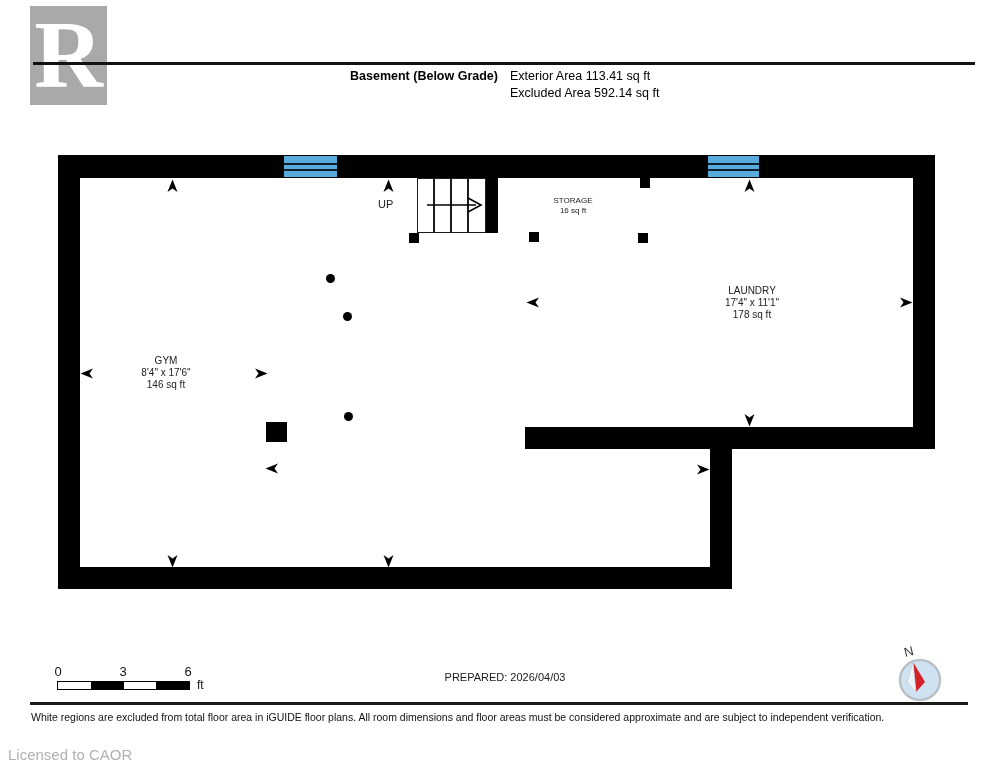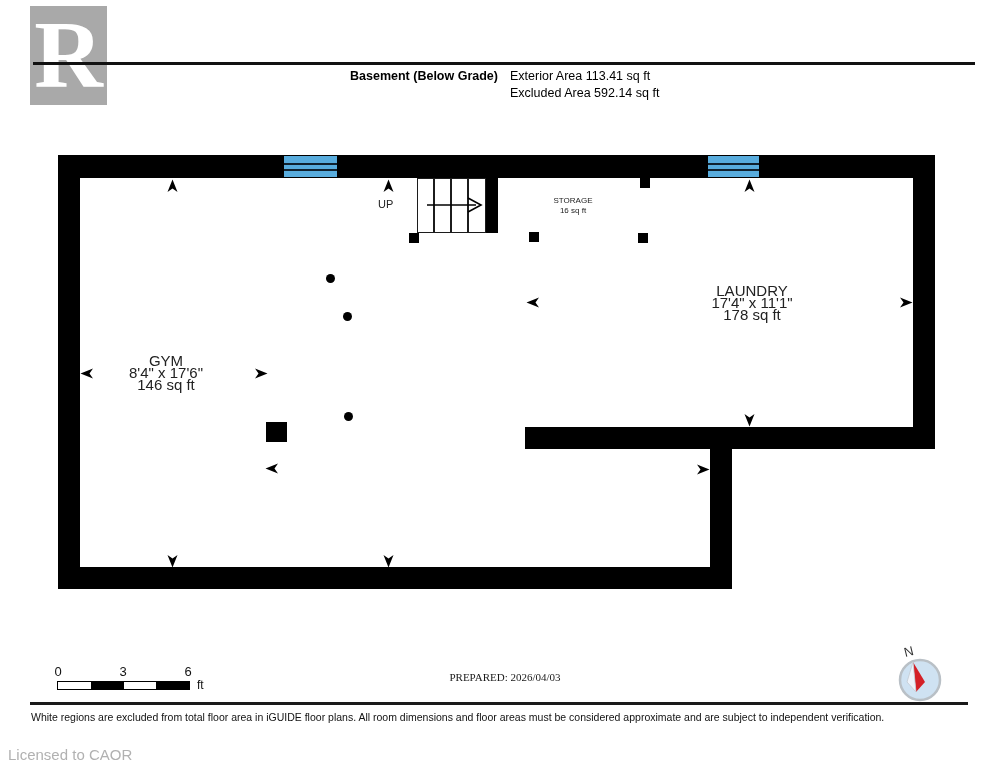--- a/index.html
+++ b/index.html
@@ -20,38 +20,38 @@
                  font-size:12.5px; font-weight:bold; color:#000; }
   .area-line1 { position:absolute; left:510px; top:69px; font-size:12.5px; color:#000; }
   .area-line2 { position:absolute; left:510px; top:86px; font-size:12.5px; color:#000; }
 
   
   .wall { position:absolute; background:var(--wall,#000); }
   .window { position:absolute; background:var(--window,#58acdd); border:1px solid #000; box-sizing:border-box; }
   .pane-line { position:absolute; left:0; right:0; height:2px; background:#10212e; }
   .post { position:absolute; background:#000; }
   .dot { position:absolute; width:9px; height:9px; border-radius:50%; background:#000; }
-  .room-label { position:absolute; text-align:center; font-size:15px; line-height:12px; color:#222; }
+  .room-label { position:absolute; text-align:center; font-size:10px; line-height:12px; color:#222; }
   .room-label.small { font-size:8px; line-height:10px; }
   .stairs { position:absolute; left:417px; top:178px; width:69px; height:55px; background:#fff;
             border:1.5px solid #1c1c1c; box-sizing:border-box; }
   .tread { position:absolute; top:0; bottom:0; width:1.5px; background:#1c1c1c; }
   .up-text { position:absolute; left:378px; top:198px; font-size:11px; color:#222; }
   .m-arrow { position:absolute; line-height:0; }
   .m-arrow svg polygon { fill:#000; }
 
   
   .scale-num { position:absolute; top:664px; width:12px; text-align:center; font-size:13px; color:#111; }
   .scale-bar { position:absolute; left:57px; top:681px; width:133px; height:9px;
                border:1px solid #000; box-sizing:border-box; display:flex; }
   .scale-bar .seg { flex:1 1 25%; }
   .seg.w { background:#fff; } .seg.b { background:#000; }
   .scale-unit { position:absolute; left:197px; top:678px; font-size:12px; color:#111; }
   .prepared { position:absolute; left:395px; top:671px; width:220px; text-align:center;
-              font-size:11px; color:#1a1a1a;font-family:Liberation Serif, serif; }
+              font-size:11px; color:#1a1a1a; }
   .compass { position:absolute; left:895px; top:640px; }
   .separator { position:absolute; left:30px; top:702px; width:938px; height:3px; background:#1a1a1a; }
   .disclaimer { position:absolute; left:31px; top:711px; width:930px; font-size:10.5px; color:#111; }
   .license { position:absolute; left:8px; top:746px; font-size:15px; color:#b1b1b1;text-align:center; }
 </style>
 </head>
 <body>
 
 <div id="page">
 

